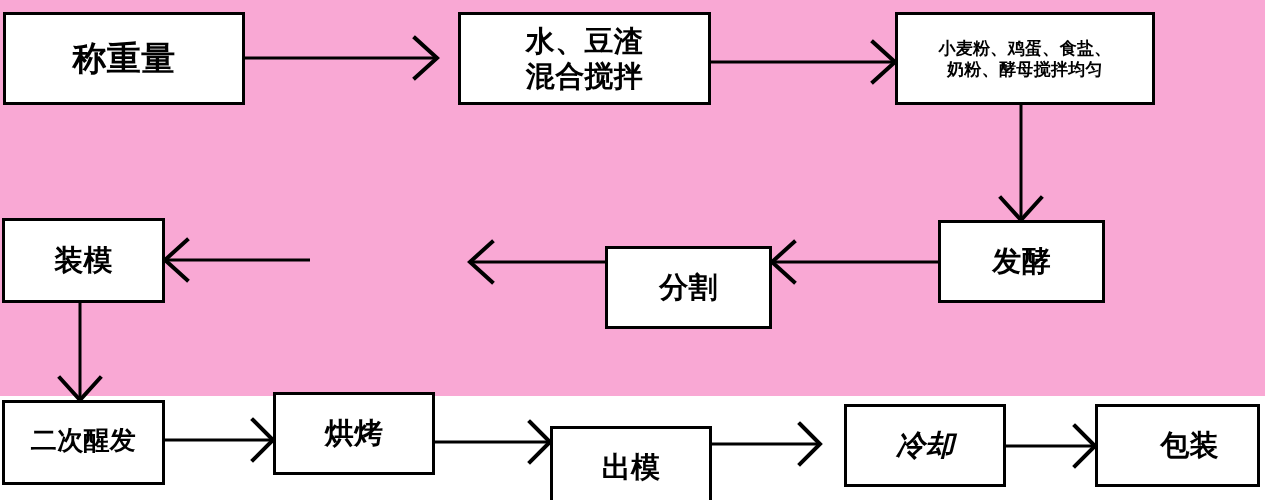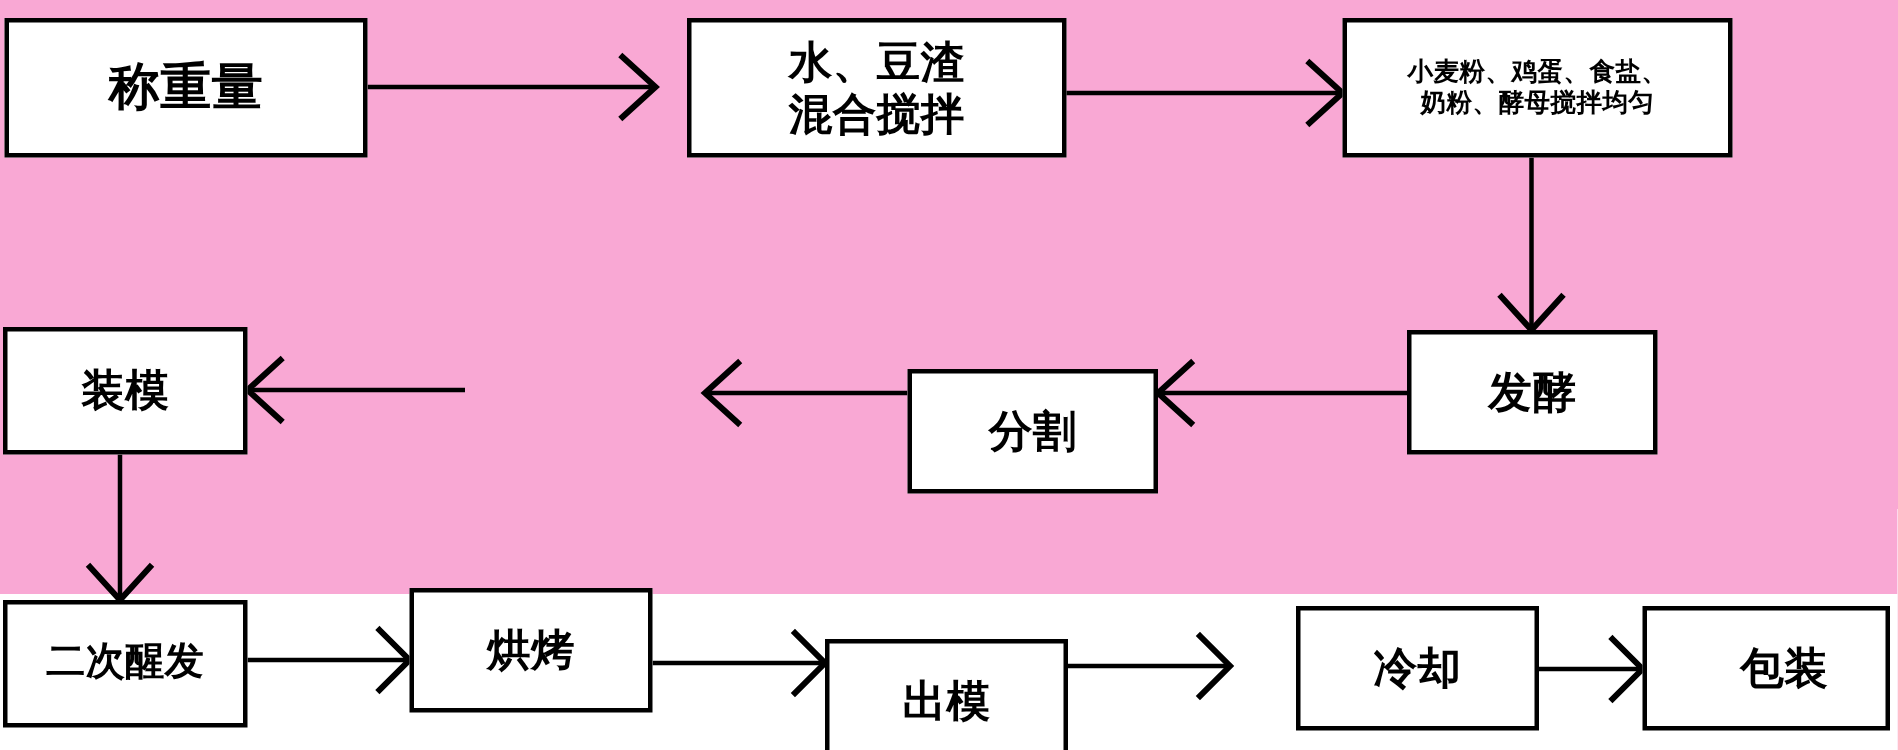--- a/index.html
+++ b/index.html
@@ -136,21 +136,21 @@
   </div>
 
   <div class="node fs-lg" style="left:273px; top:392px; width:162px; height:83px;">
     <span class="line">烘烤</span>
   </div>
 
   <div class="node fs-lg" style="left:550px; top:426px; width:162px; height:83px;">
     <span class="line">出模</span>
   </div>
 
-  <div class="node fs-lg" style="left:864px; top:404px; width:162px; height:83px;">
+  <div class="node fs-lg" style="left:844px; top:404px; width:162px; height:83px;font-style:italic;">
     <span class="line">冷却</span>
   </div>
 
   <div class="node fs-lg" style="left:1095px; top:404px; width:165px; height:83px;padding-left:24px;">
     <span class="line">包装</span>
   </div>
 
 </div>
 
 </body></html>

